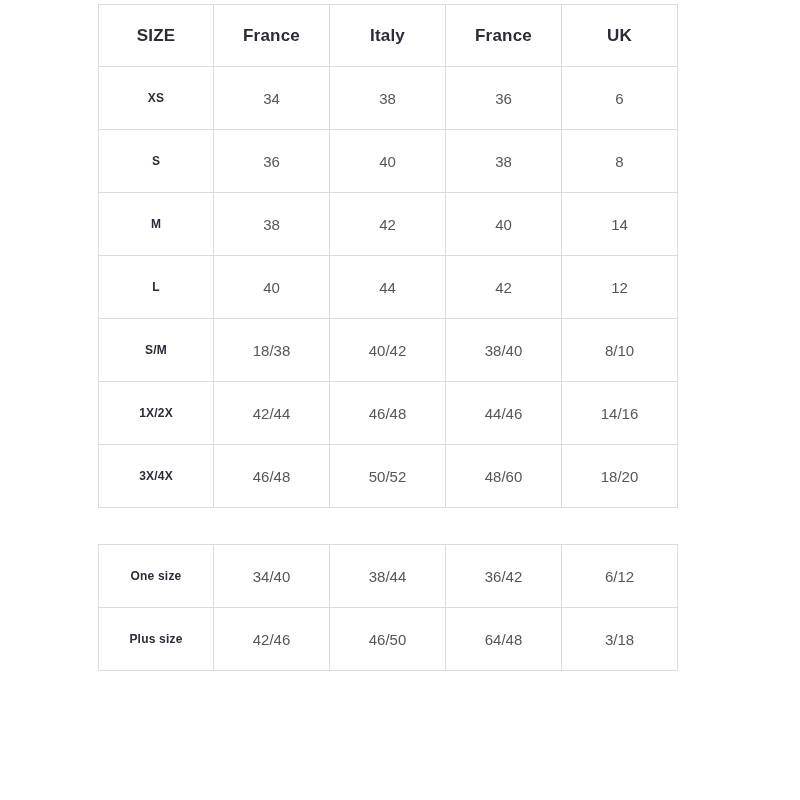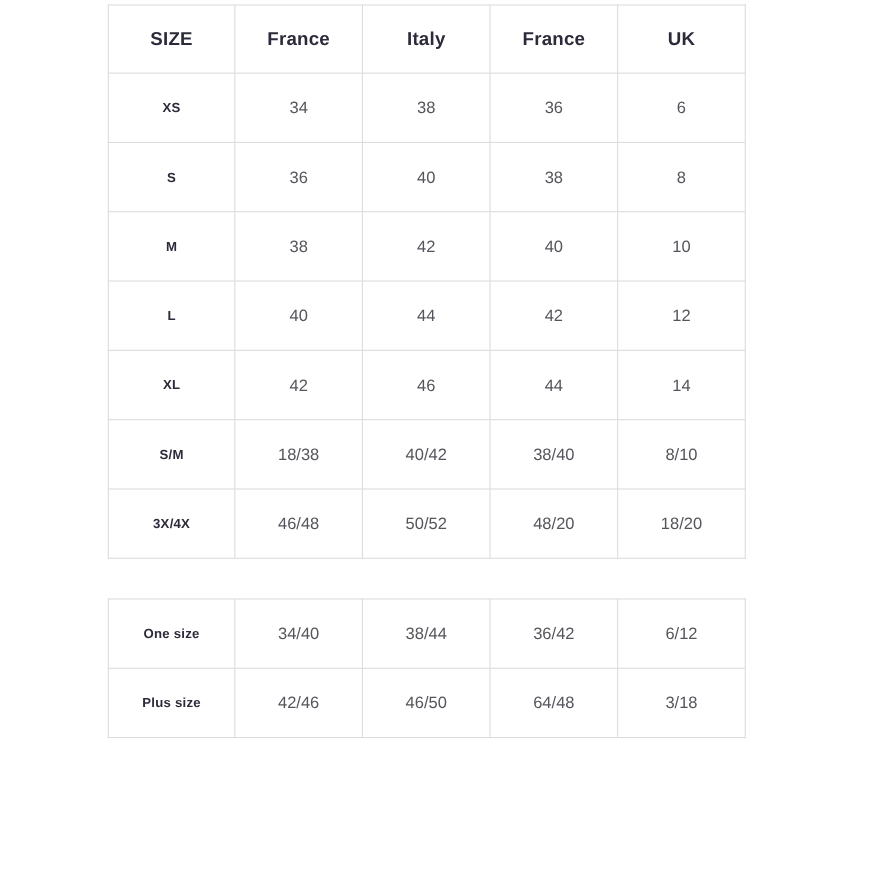--- a/index.html
+++ b/index.html
@@ -101,48 +101,48 @@
           <td>36</td>
           <td>40</td>
           <td>38</td>
           <td>8</td>
         </tr>
         <tr>
           <th>M</th>
           <td>38</td>
           <td>42</td>
           <td>40</td>
-          <td>10</td>
+          <td>14</td>
         </tr>
         <tr>
           <th>L</th>
           <td>40</td>
           <td>44</td>
           <td>42</td>
           <td>12</td>
         </tr>
         <tr>
-          <th>XL</th>
-          <td>42</td>
-          <td>46</td>
-          <td>44</td>
-          <td>14</td>
-        </tr>
-        <tr>
           <th>S/M</th>
           <td>18/38</td>
           <td>40/42</td>
           <td>38/40</td>
           <td>8/10</td>
         </tr>
         <tr>
+          <th>1X/2X</th>
+          <td>42/44</td>
+          <td>46/48</td>
+          <td>44/46</td>
+          <td>14/16</td>
+        </tr>
+        <tr>
           <th>3X/4X</th>
           <td>46/48</td>
           <td>50/52</td>
-          <td>48/20</td>
+          <td>48/60</td>
           <td>18/20</td>
         </tr>
       </tbody>
     </table>
 
     <div class="table-gap"></div>
 
     <table>
       <colgroup>
         <col class="label-col">

